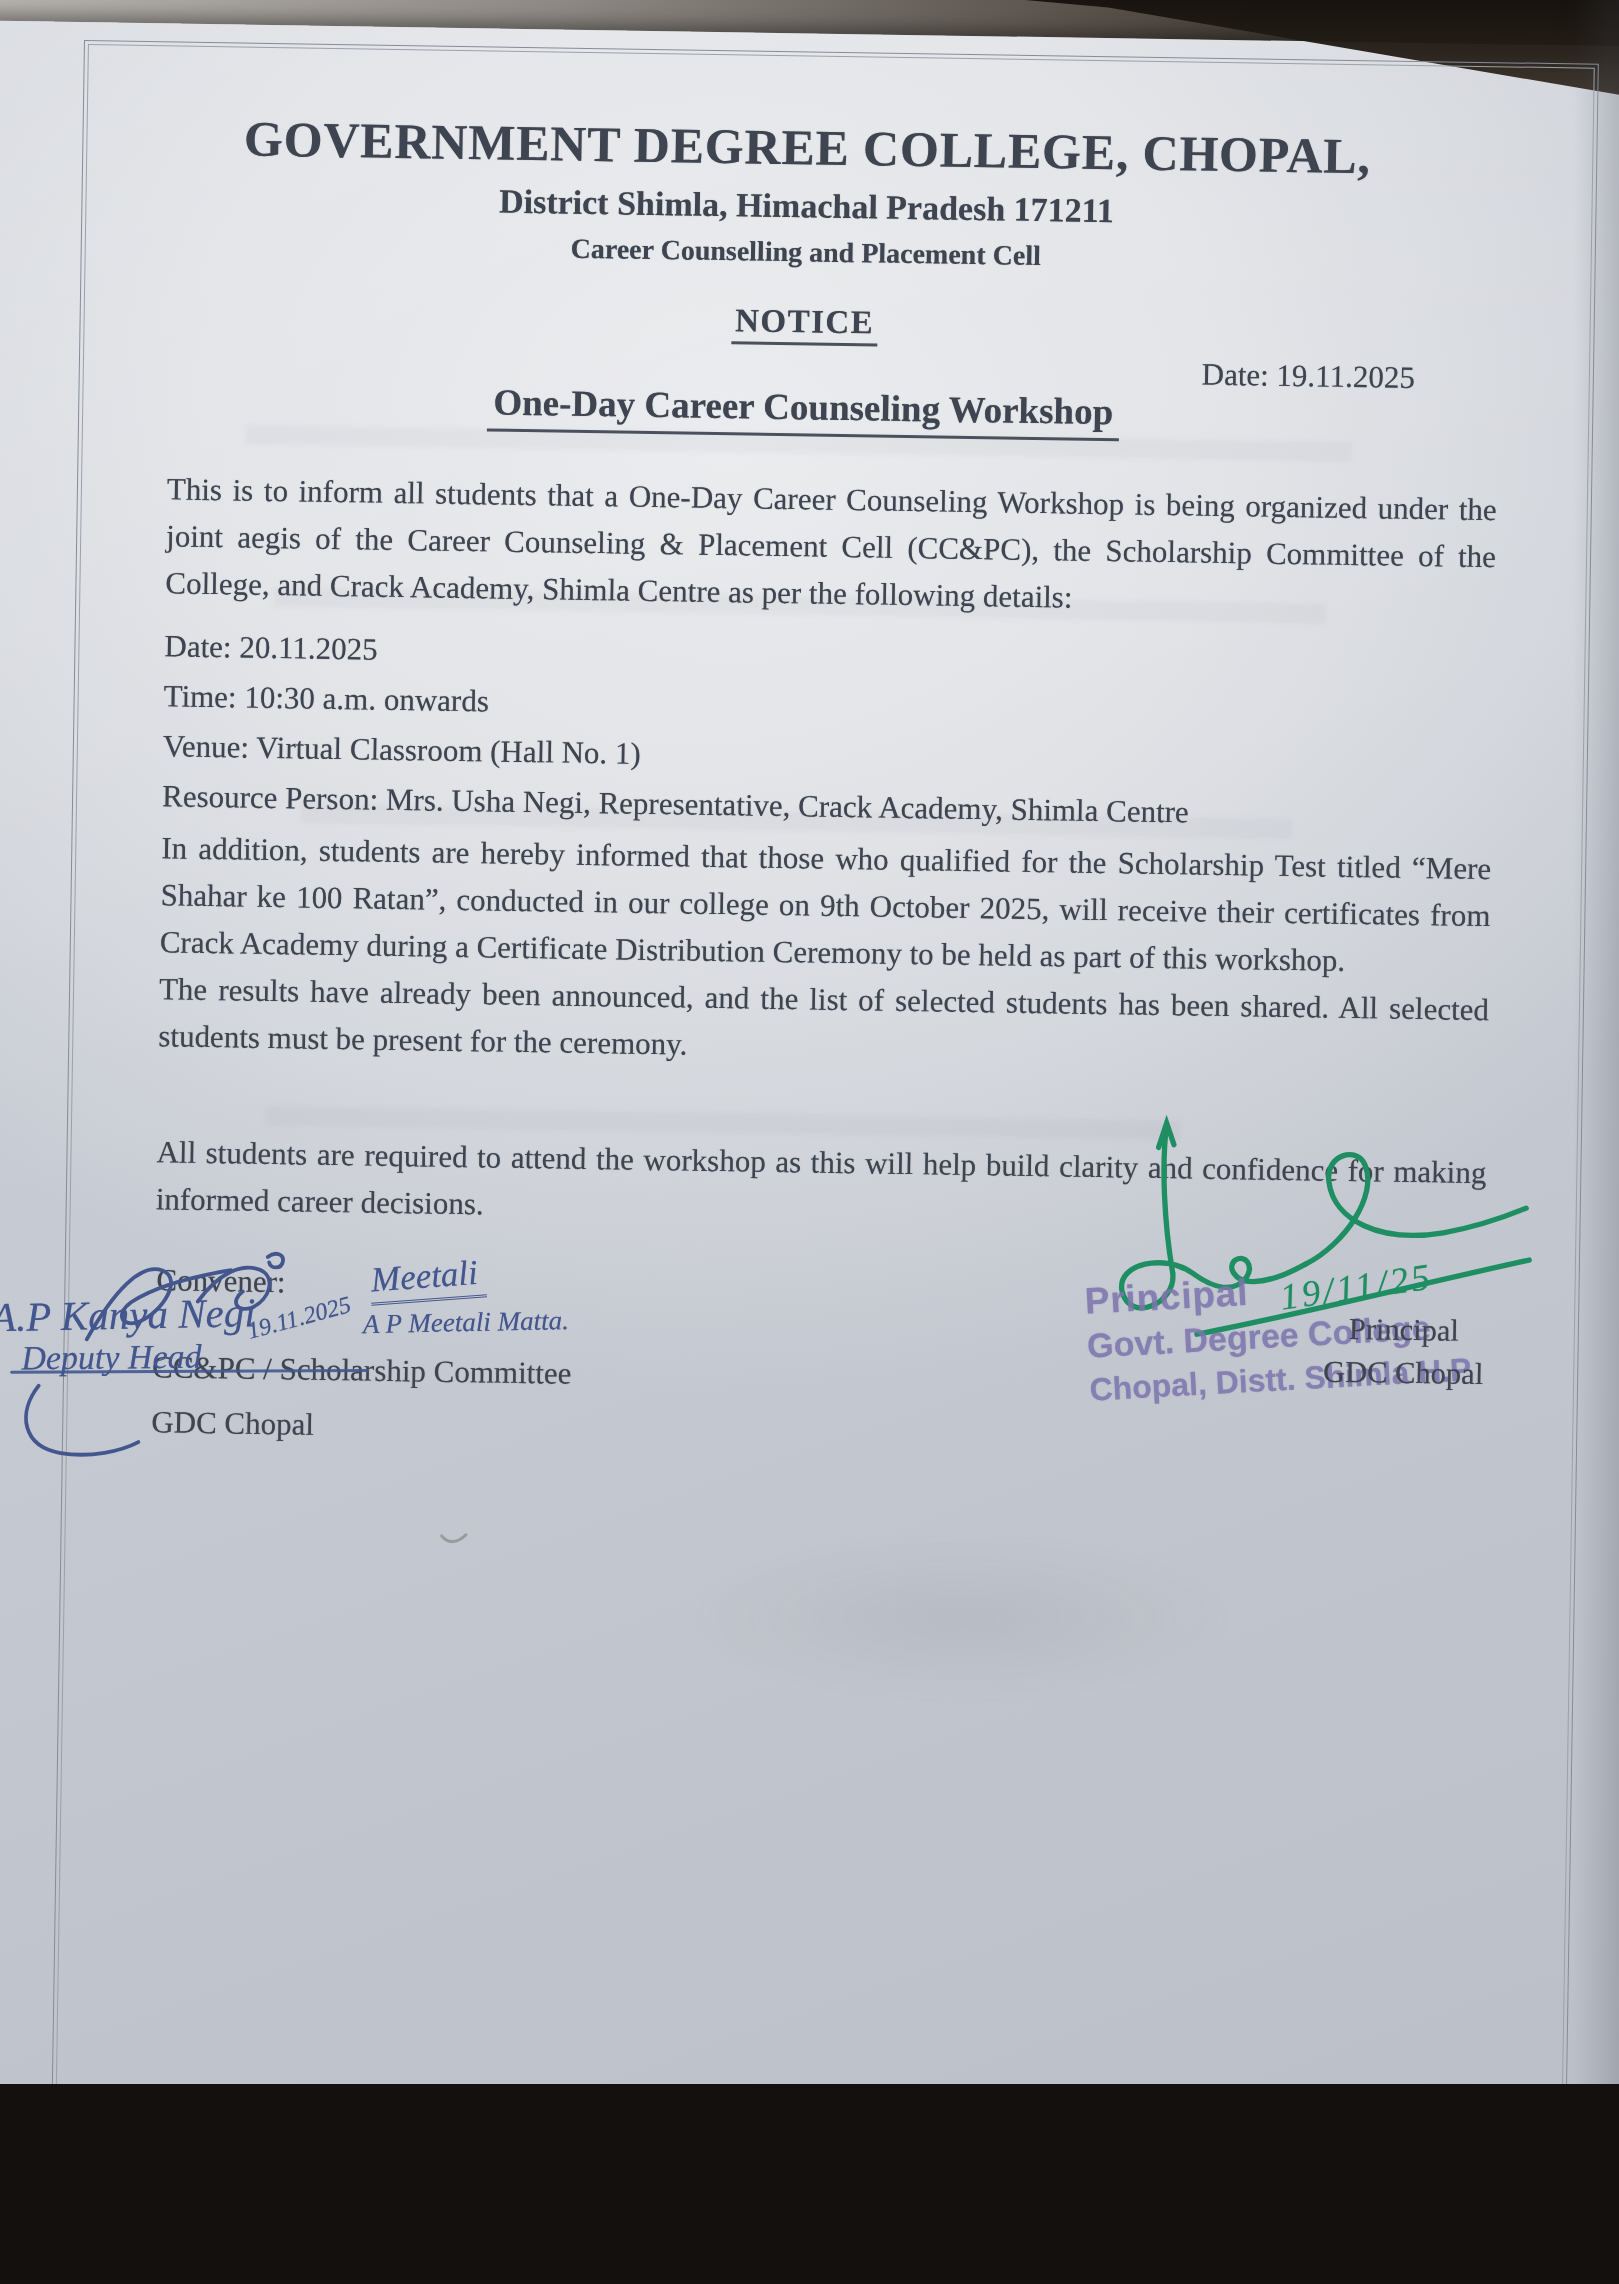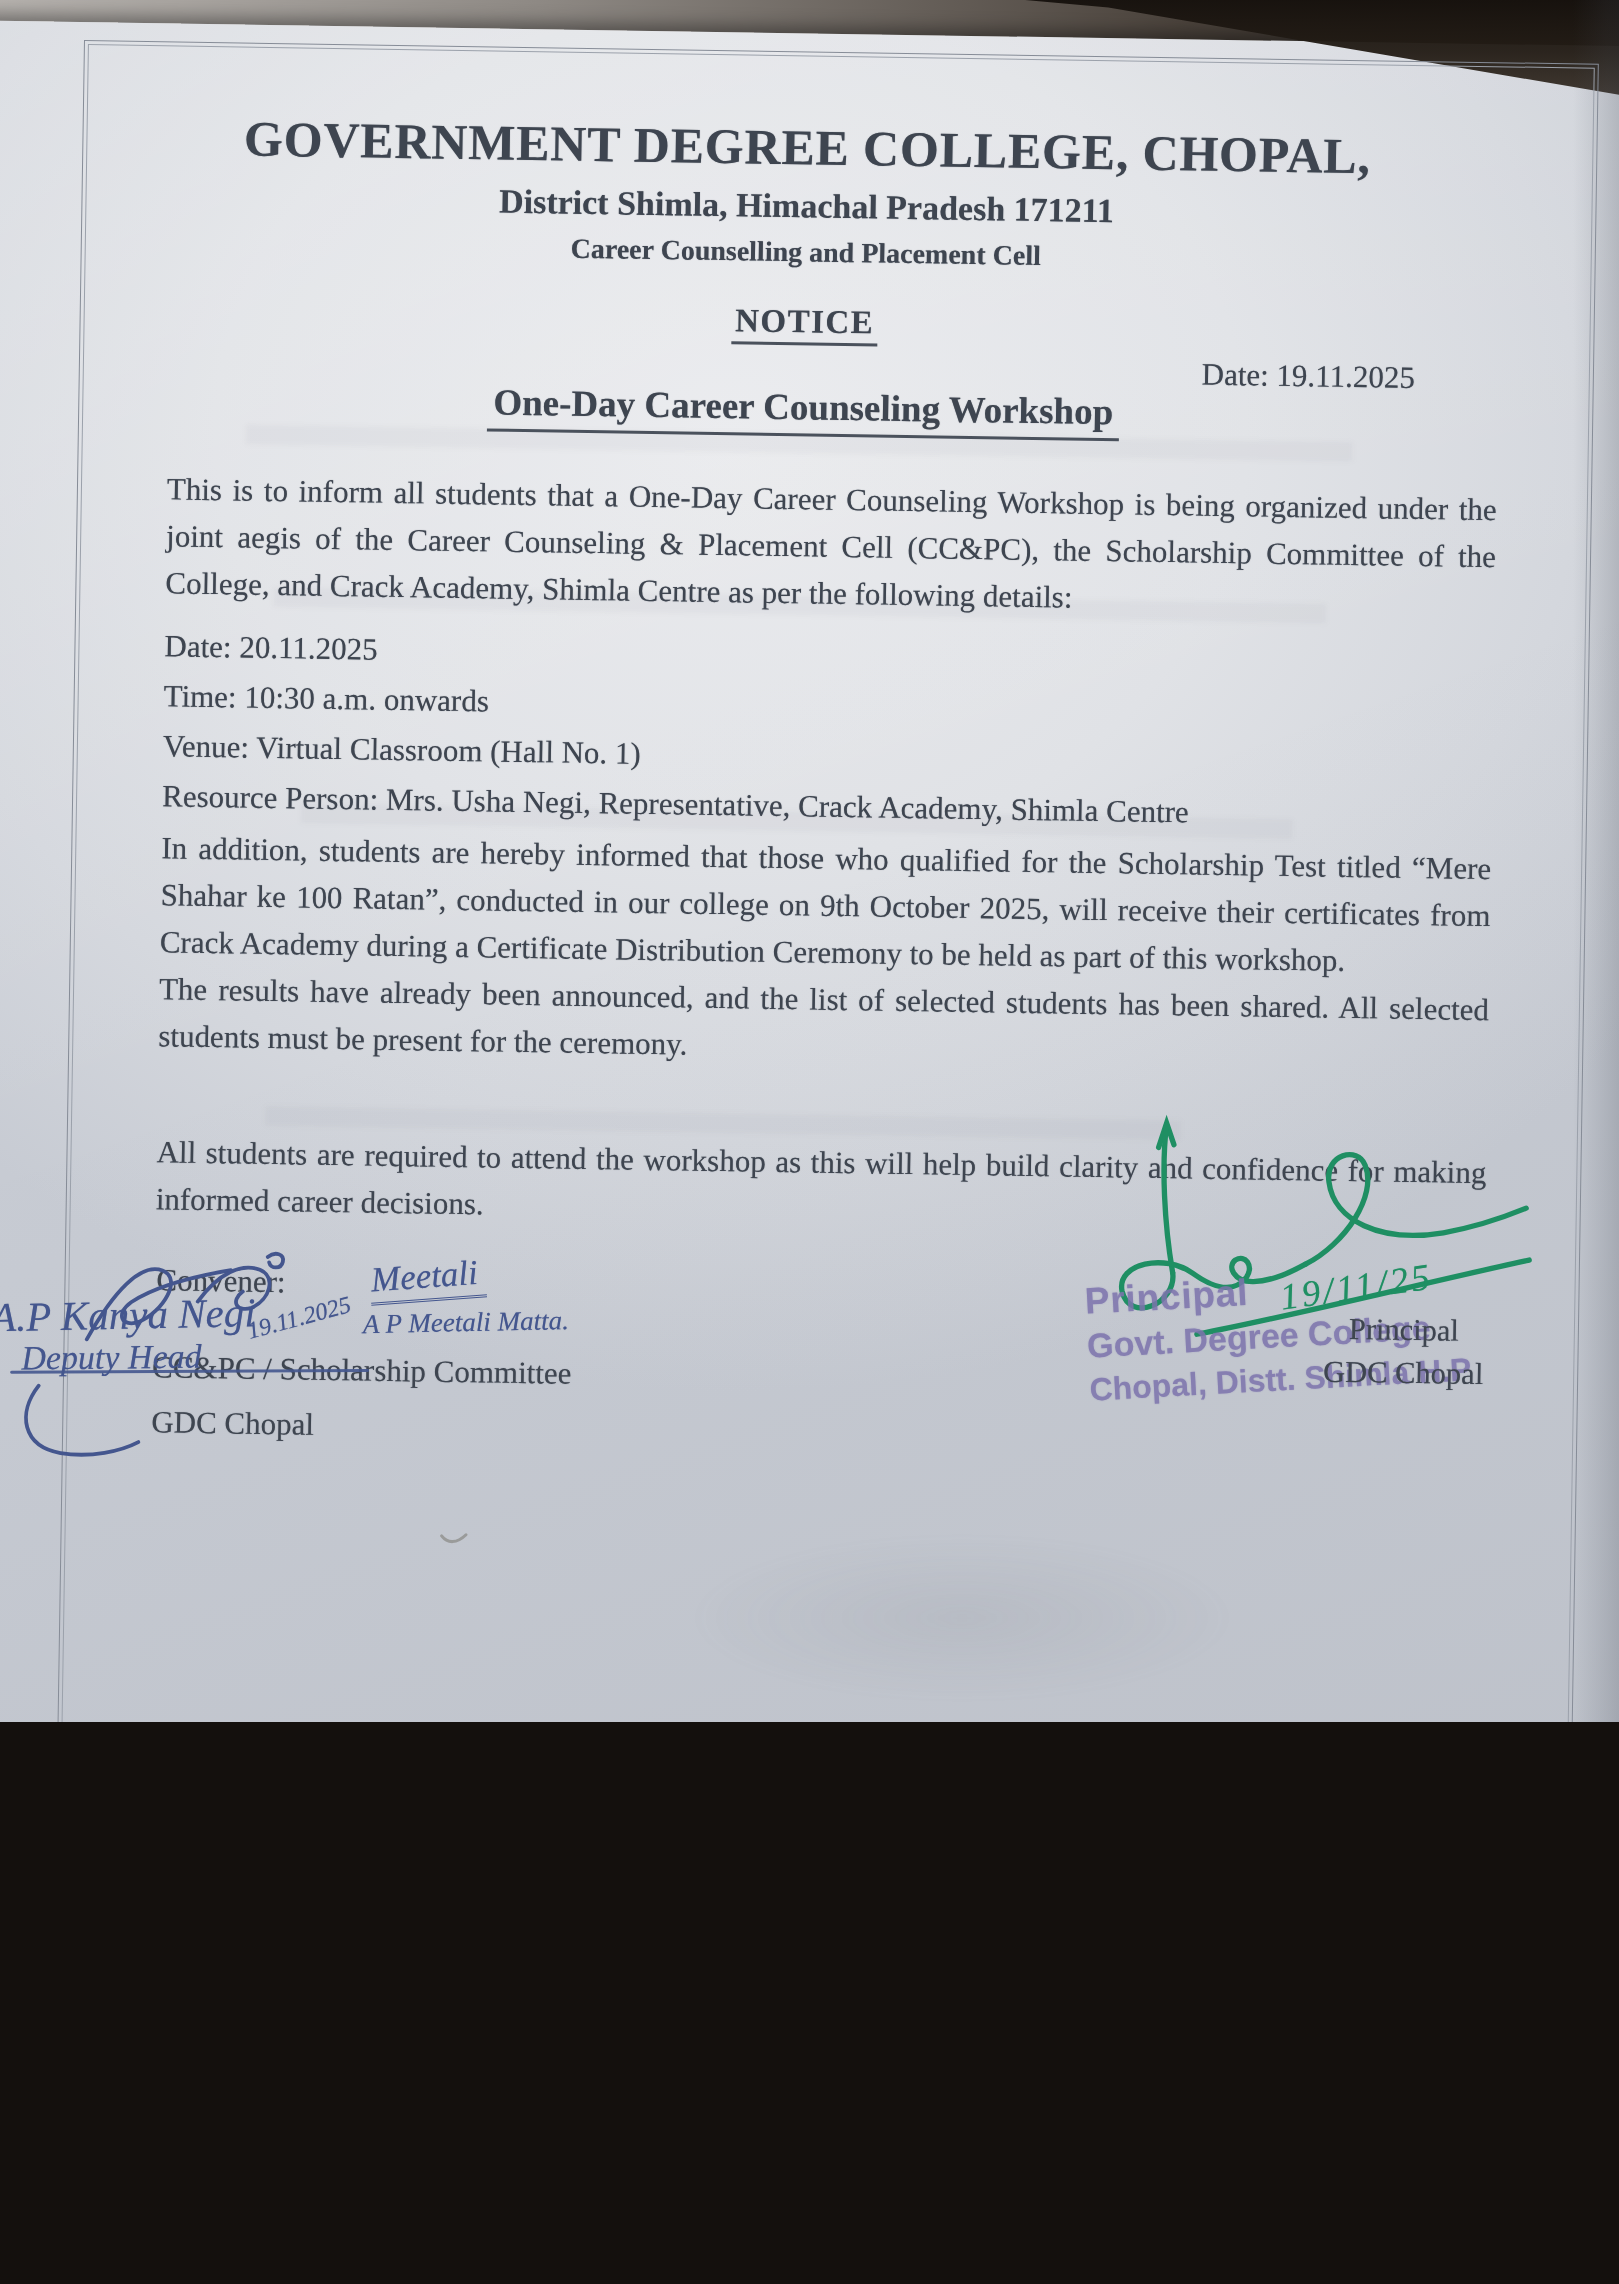--- a/index.html
+++ b/index.html
@@ -1,16 +1,16 @@
 <!DOCTYPE html>
 <html style="font-size:12.2px"><head>
 <meta charset="utf-8">
 <style>
   html,body{margin:0;padding:0;background:#14100d;}
-  #canvas{position:relative;width:1620px;height:1722px;overflow:hidden;
+  #canvas{position:relative;width:1620px;height:2084px;overflow:hidden;
     background:linear-gradient(100deg,#b6b2ae 0%,#8e8984 28%,#4a423b 62%,#0f0c0a 100%);
     font-family:"Liberation Serif","DejaVu Serif",serif;}
   
   .paper{position:absolute;left:-42px;top:20px;width:1771px;height:2382px;
     transform:rotate(0.9deg);transform-origin:top left;
     background:radial-gradient(ellipse 1145px 954px at 44% 17%,#e9eaed 0%,#e0e2e6 45%,#d4d7dd 74%,#c7cbd3 100%);
     box-shadow:0 -6.1px 17px rgba(0,0,0,0.4);}
   .paper-light{position:absolute;inset:0;
     background:linear-gradient(160deg,rgba(255,255,255,0.22) 0%,rgba(255,255,255,0) 38%,rgba(88,94,106,0.10) 86%);}
   .corner-shadow{position:absolute;top:0;right:0;width:595px;height:95px;

